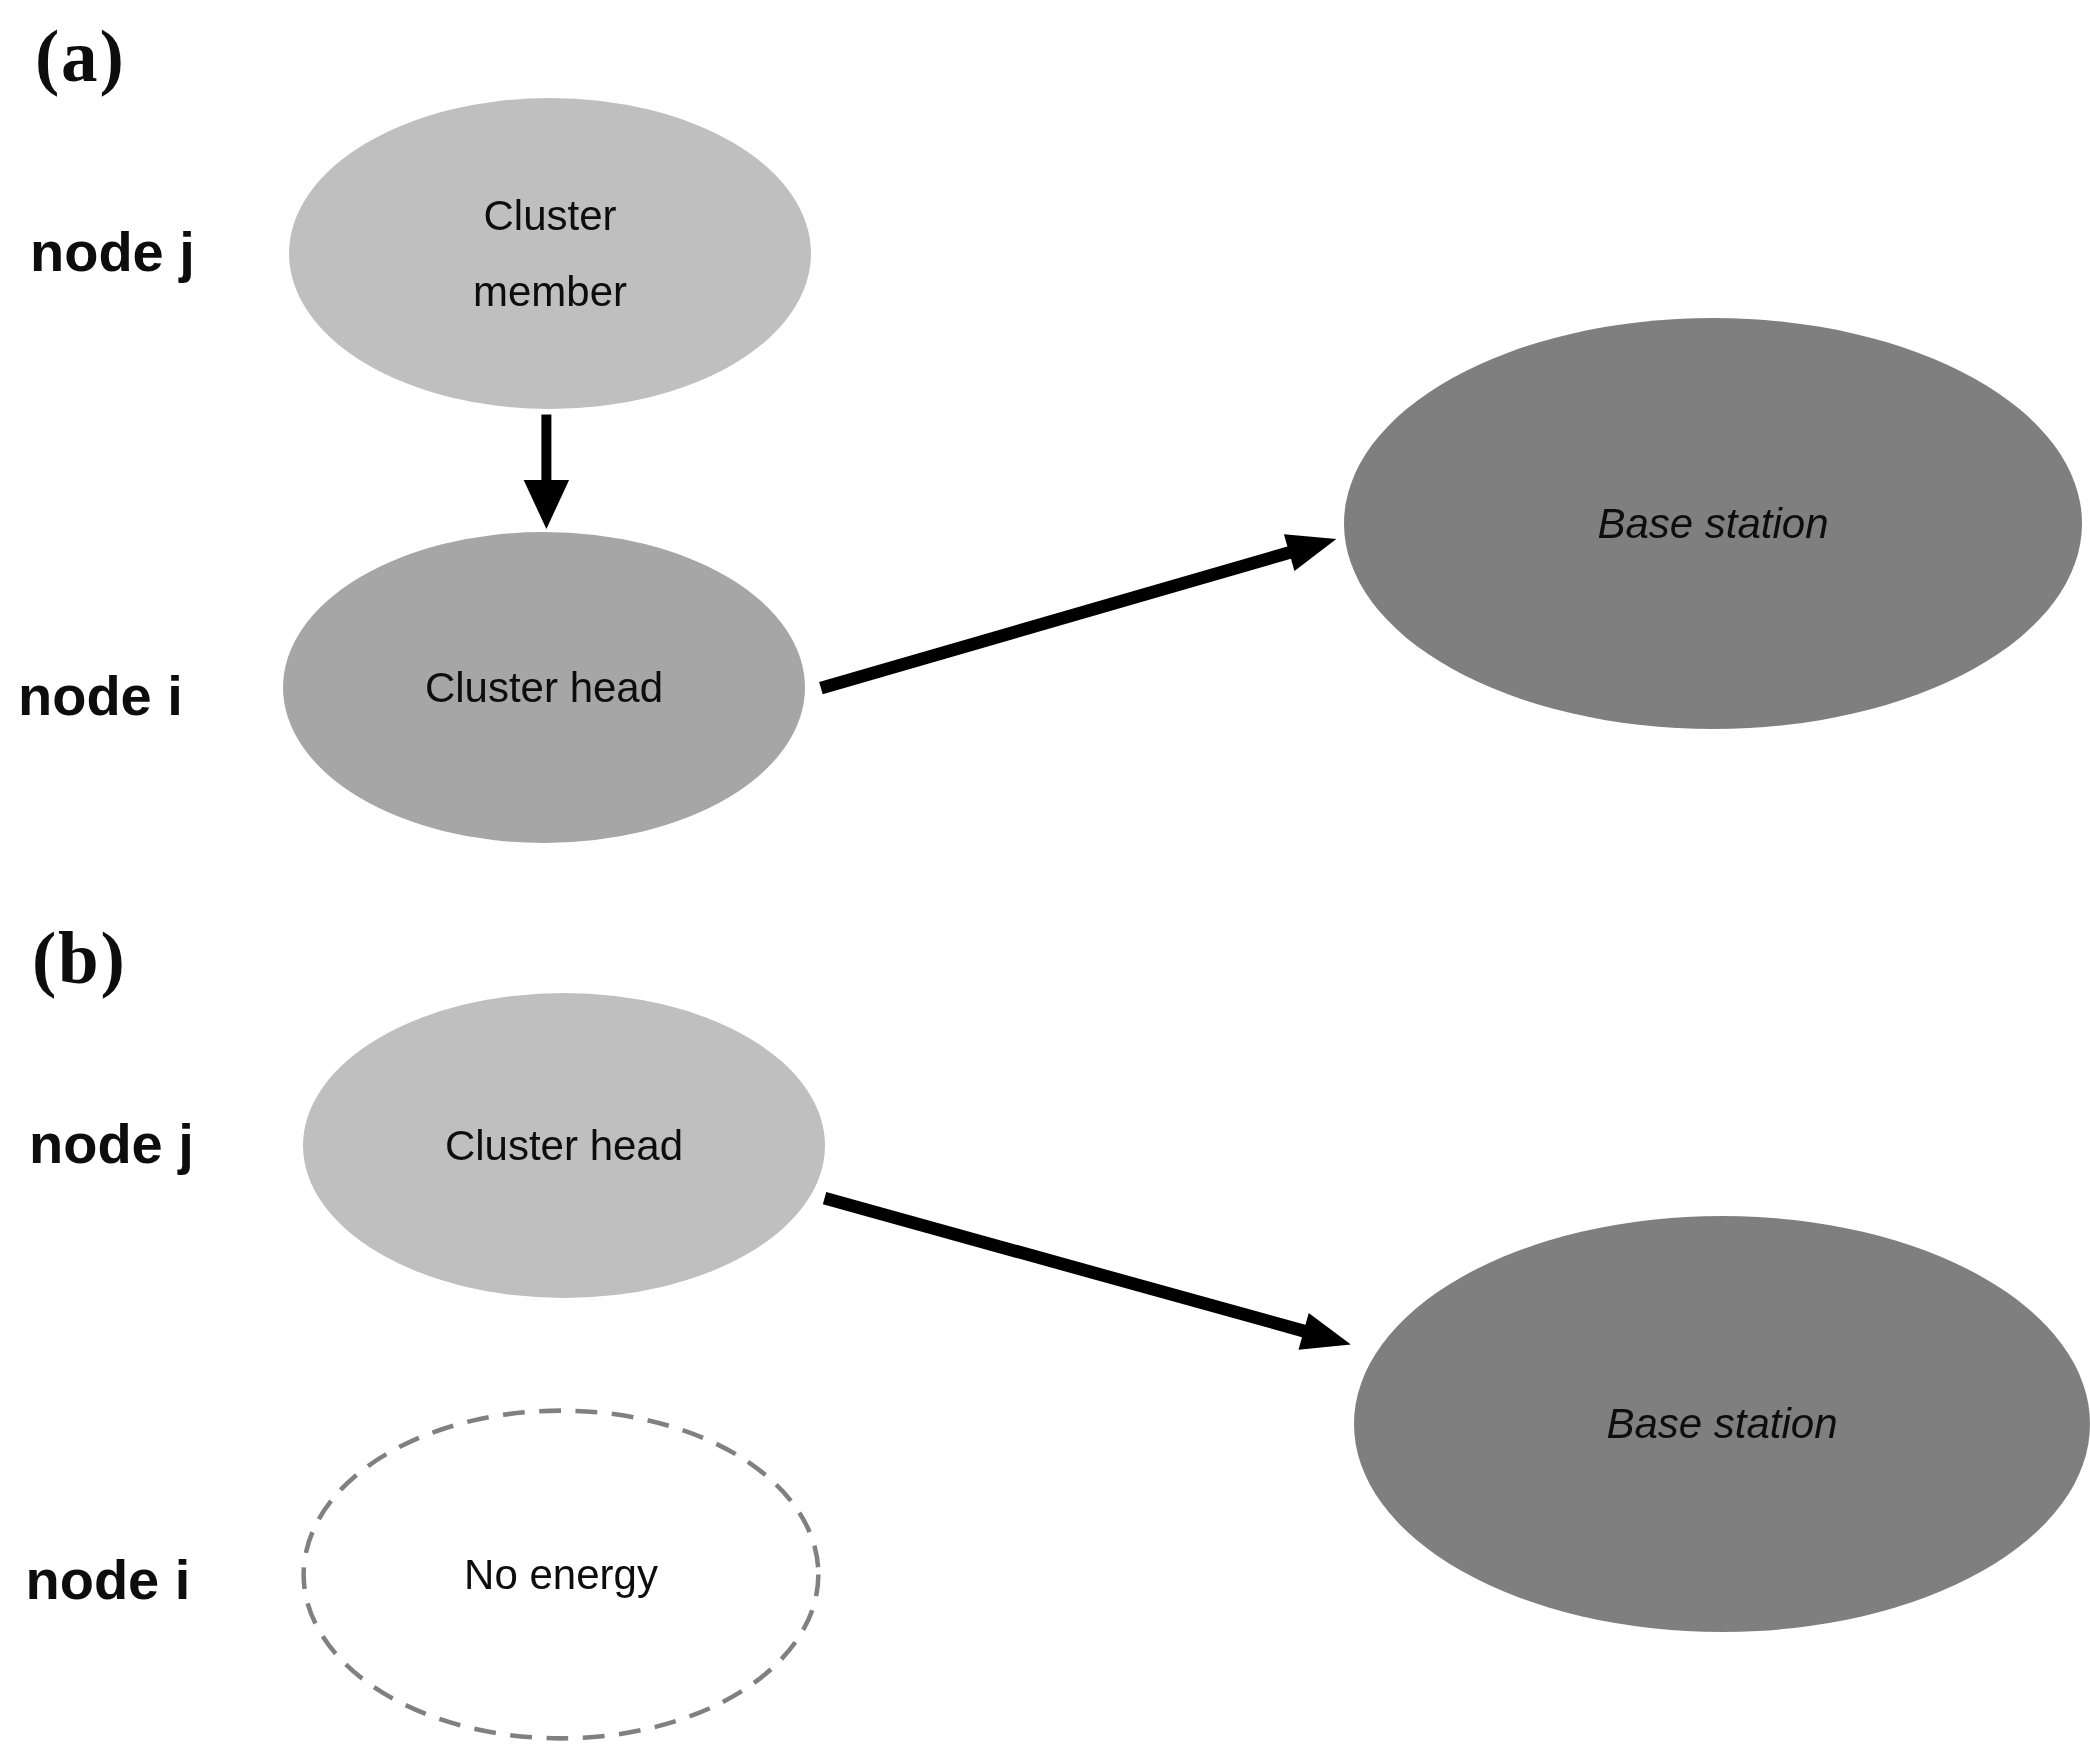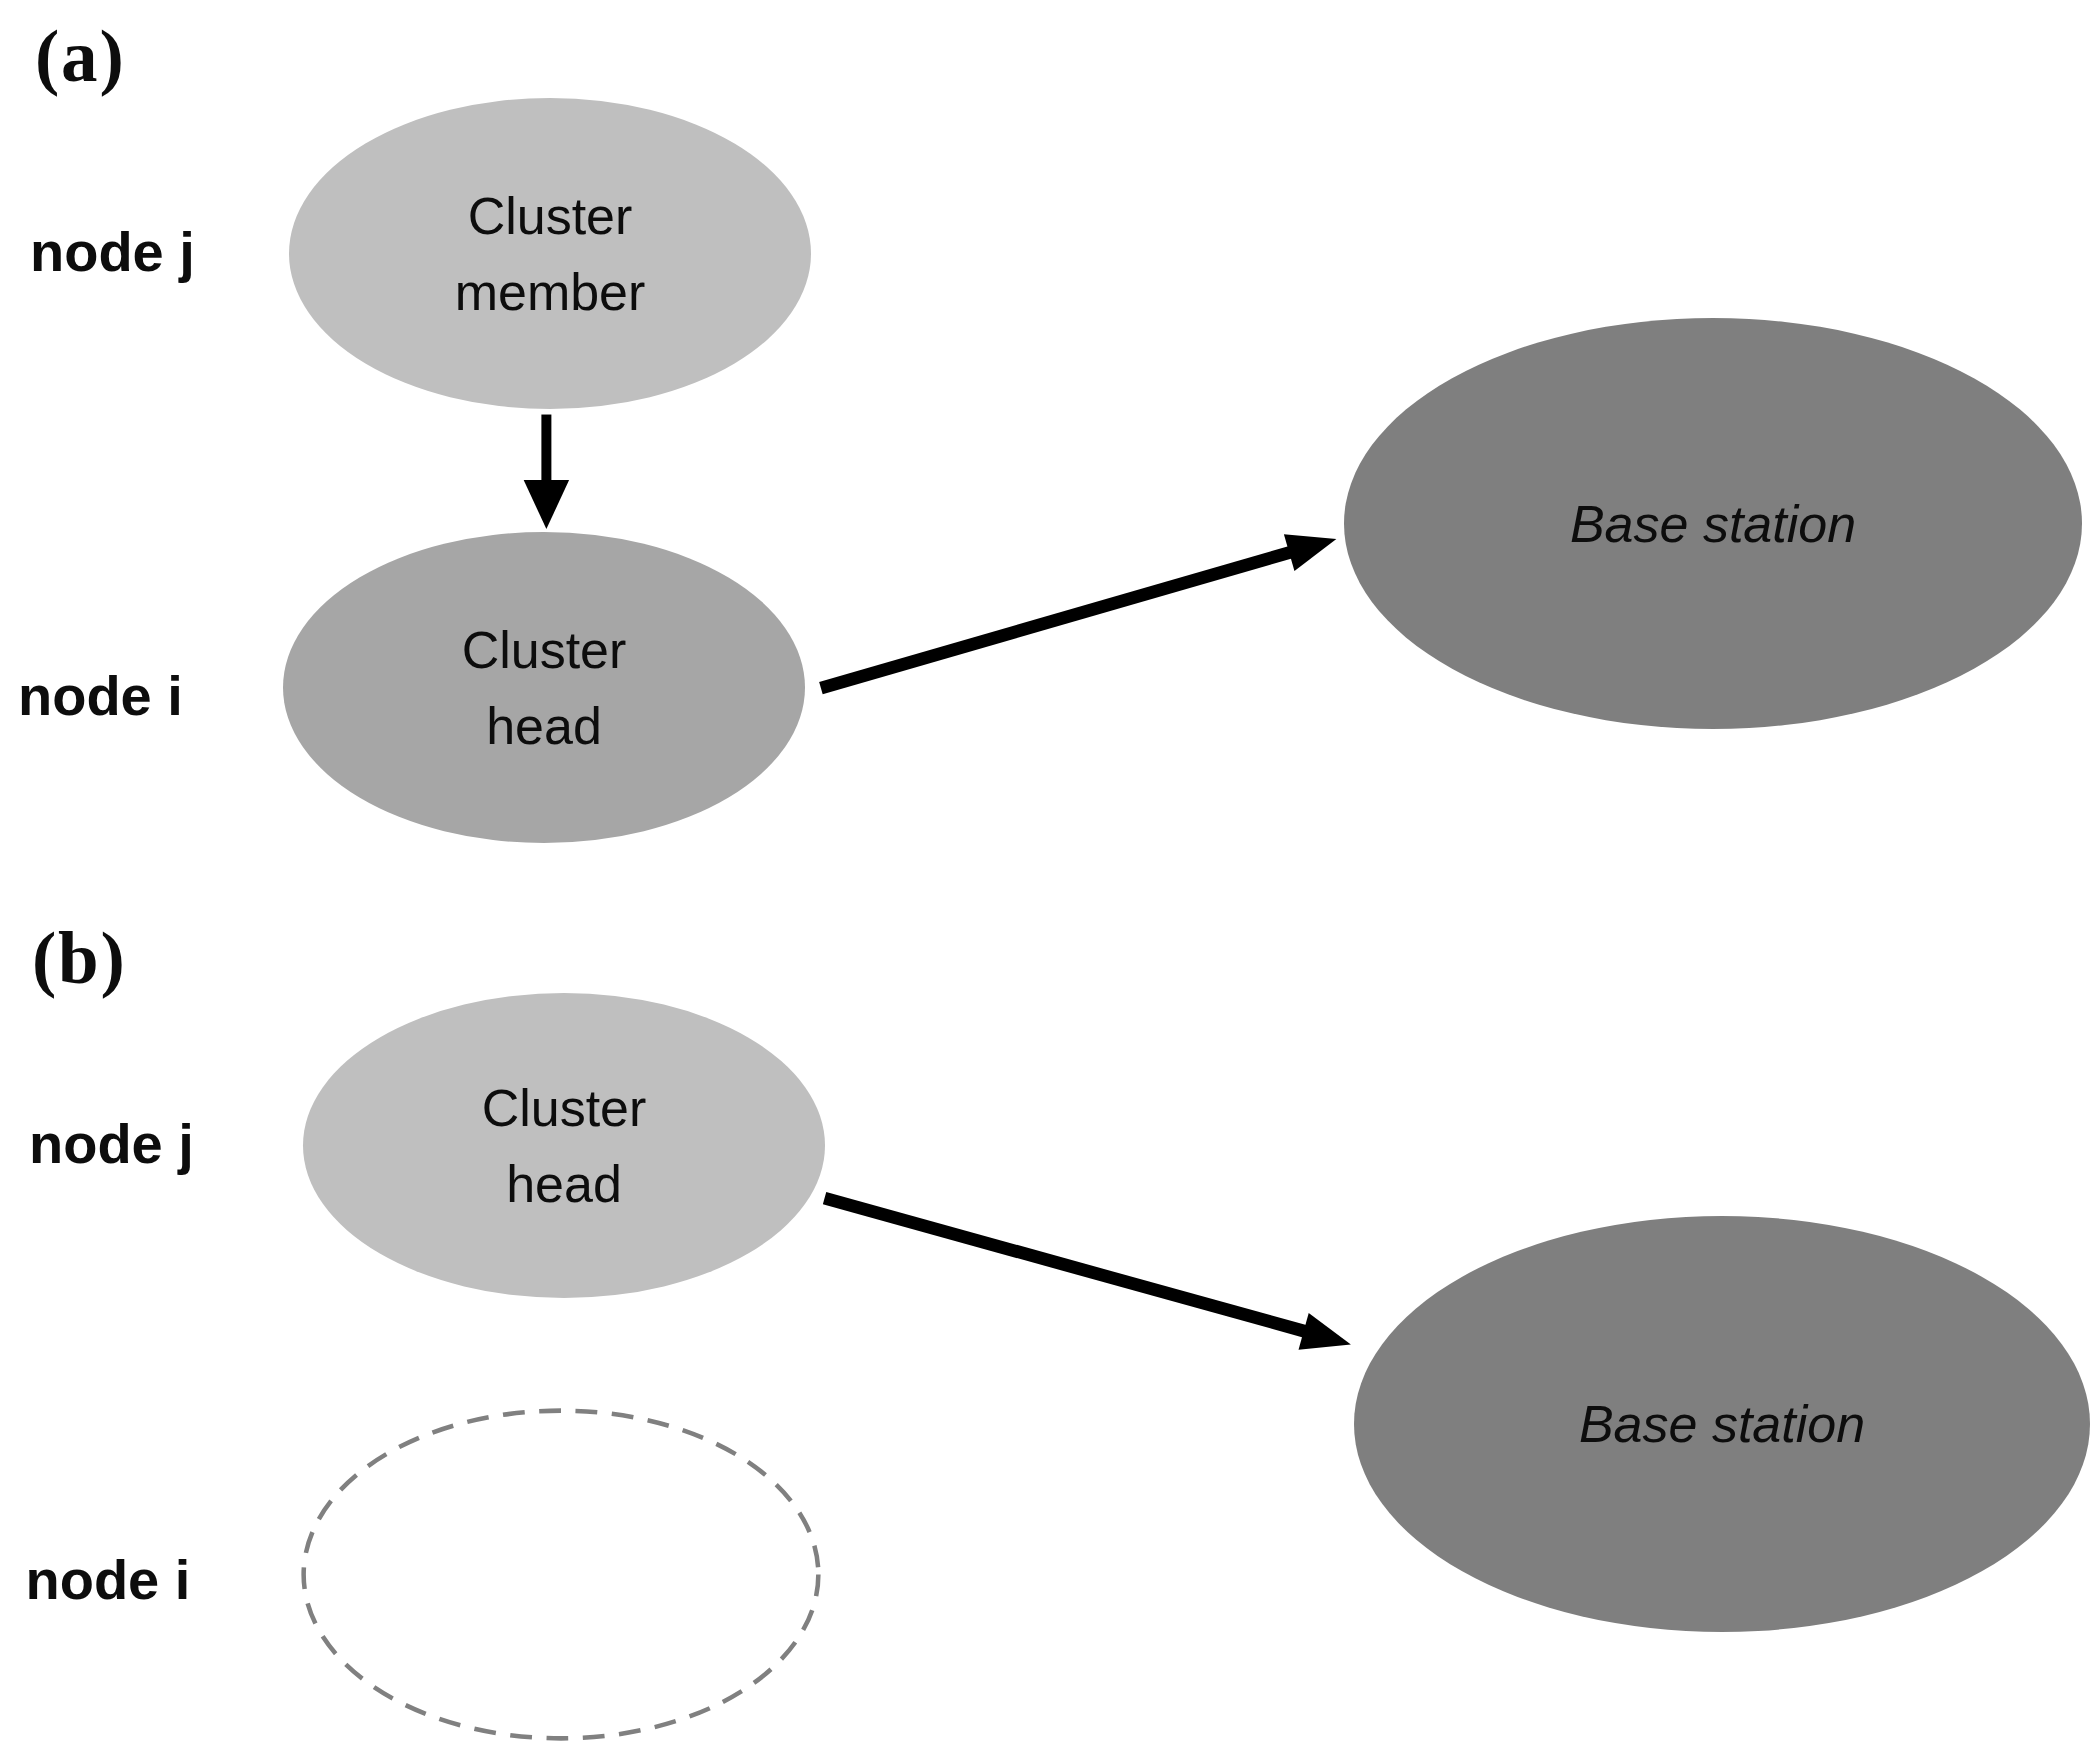--- a/index.html
+++ b/index.html
@@ -39,21 +39,21 @@
     display: flex;
     align-items: center;
     justify-content: center;
     text-align: center;
   }
   .node.light  { background: var(--node-light-gray,  #bfbfbf); }
   .node.medium { background: var(--node-medium-gray, #a6a6a6); }
   .node.dark   { background: var(--node-dark-gray,   #7f7f7f); font-style: italic; }
   .node.outline { background: transparent; }
   .node-text {
-    font-size: 52px;
+    font-size: 42px;
     line-height: 76px;
     color: var(--text-black, #0d0d0d);
     position: relative;
     z-index: 2;
   }
   .wrap-280 { max-width: 255px; }
   .wrap-220 { max-width: 200px; }
   .dashed-edge {
     position: absolute;
     inset: 0;
@@ -135,20 +135,21 @@
   <div class="side-label" id="node-j-b">node j</div>
 
   <div class="node light" id="cluster-head-b">
     <span class="node-text wrap-280">Cluster head</span>
   </div>
 
   <div class="node outline" id="no-energy-b">
     <svg class="dashed-edge" viewBox="0 0 574 368" preserveAspectRatio="none">
       <ellipse cx="287" cy="184" rx="283" ry="180"></ellipse>
     </svg>
+    <span class="node-text wrap-220">No energy</span>
   </div>
 
   <div class="side-label" id="node-i-b">node i</div>
 
   <div class="node dark" id="base-station-b">
     <span class="node-text">Base station</span>
   </div>
 
 </div>
 

